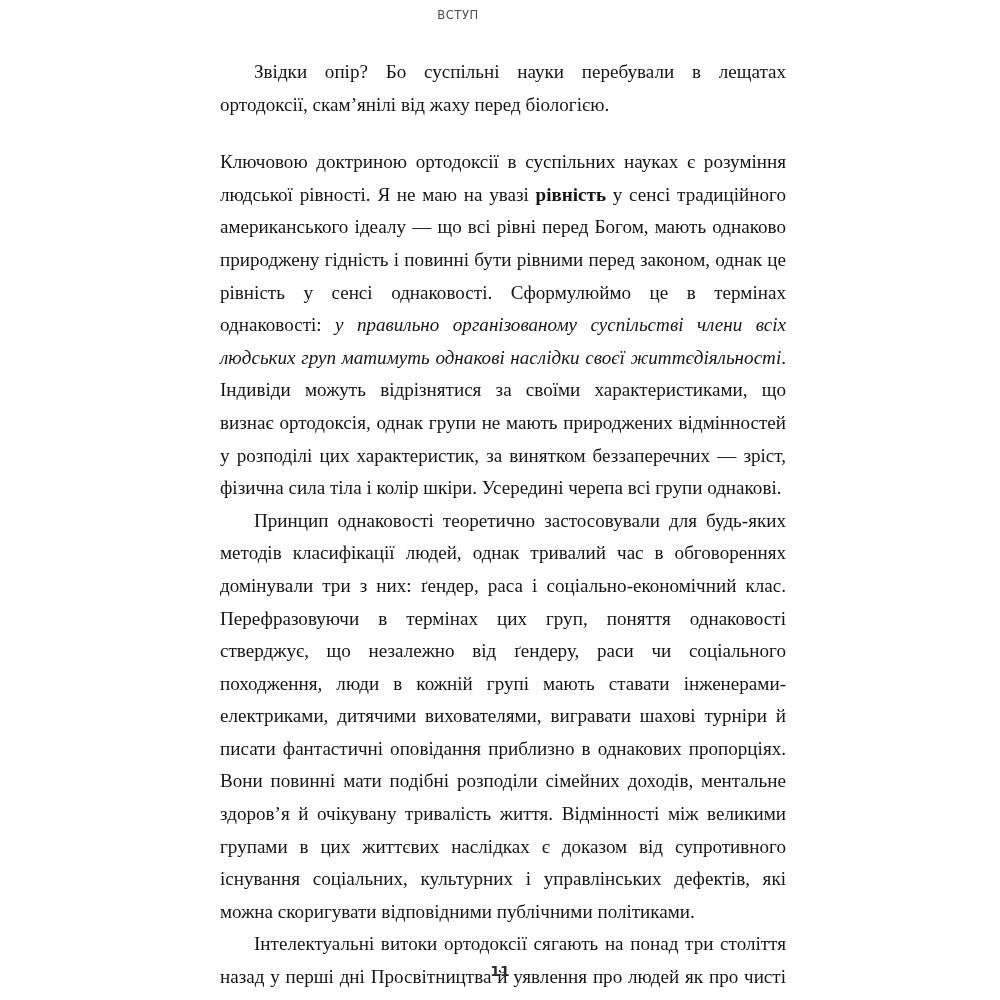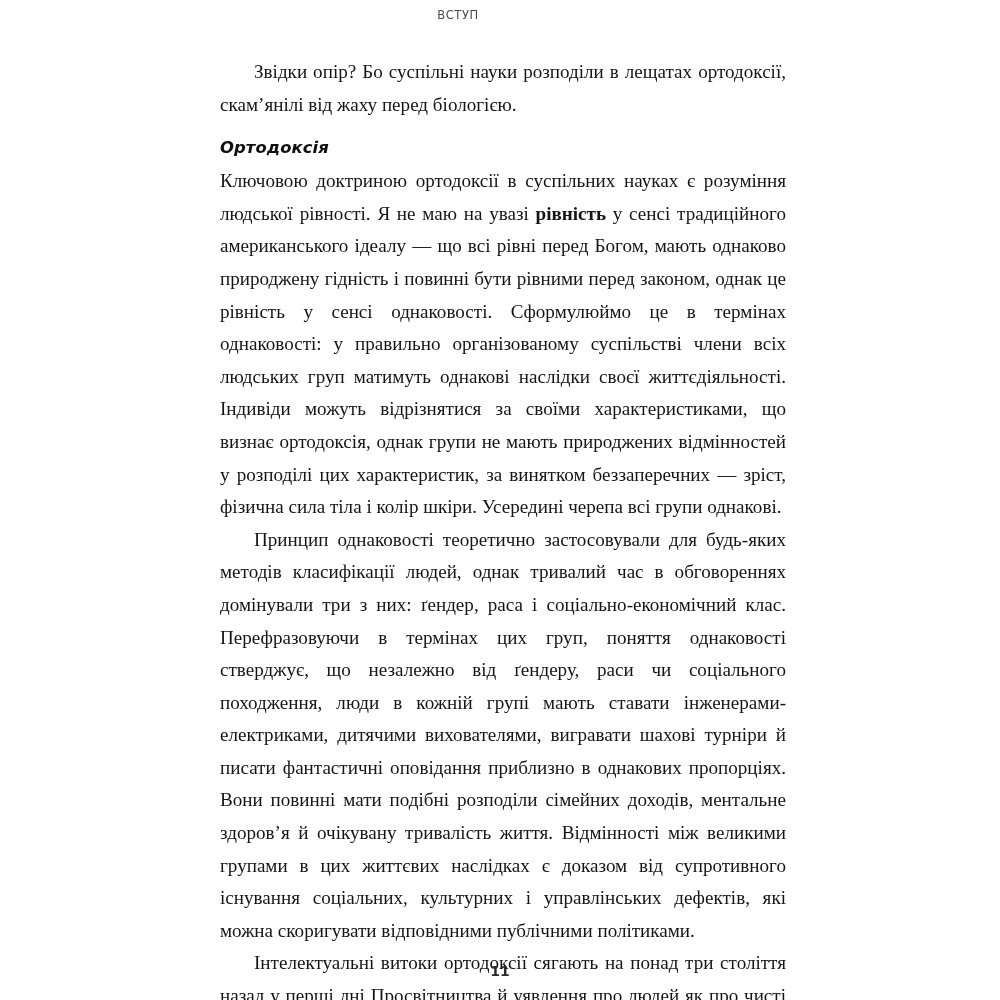--- a/index.html
+++ b/index.html
@@ -57,20 +57,21 @@
     font-style: italic;
     color: #101010;
     letter-spacing: 0.1px;
   }
   .gap-before-heading { height: 17px; }
   .gap-after-heading  { height: 8px; }
   .emph-bold-italic {
     font-weight: bold;
   }
   .emph-italic {
+    font-style: italic;
   }
   .page-number {
     position: absolute;
     bottom: 21px;
     left: 0;
     width: 1000px;
     text-align: center;
     font-family: "DejaVu Sans", "Liberation Sans", sans-serif;
     font-size: 14px;
     font-weight: bold;
@@ -79,23 +80,22 @@
 </style>
 </head>
 <body>
 
 <div class="page">
 
   <div class="running-header">ВСТУП</div>
 
   <div class="content">
     <div id="body-root">
-        <p class="body indent"><span>Звідки опір? Бо суспільні науки розподіли в лещатах ортодоксії, скам’янілі від жаху перед біологією.</span></p>
+        <p class="body indent"><span>Звідки опір? Бо суспільні науки перебували в лещатах ортодоксії, скам’янілі від жаху перед біологією.</span></p>
         <div class="gap-before-heading"></div>
-        <p class="section-heading">Ортодоксія</p>
         <div class="gap-after-heading"></div>
         <p class="body noindent"><span>Ключовою доктриною ортодоксії в суспільних науках є розуміння людської рівності. Я не маю на увазі </span><span class="emph-bold-italic">рівність</span><span> у сенсі традиційного американського ідеалу — що всі рівні перед Богом, мають однаково природжену гідність і повинні бути рівними перед законом, однак це рівність у сенсі однаковості. Сформулюймо це в термінах однаковості: </span><span class="emph-italic">у правильно організованому суспільстві члени всіх людських груп матимуть однакові наслідки своєї життєдіяльності</span><span>. Індивіди можуть відрізнятися за своїми характеристиками, що визнає ортодоксія, однак групи не мають природжених відмінностей у розподілі цих характеристик, за винятком беззаперечних — зріст, фізична сила тіла і колір шкіри. Усередині черепа всі групи однакові.</span></p>
         <p class="body indent"><span>Принцип однаковості теоретично застосовували для будь-яких методів класифікації людей, однак тривалий час в обговореннях домінували три з них: ґендер, раса і соціально-економічний клас. Перефразовуючи в термінах цих груп, поняття однаковості стверджує, що незалежно від ґендеру, раси чи соціального походження, люди в кожній групі мають ставати інженерами-електриками, дитячими вихователями, вигравати шахові турніри й писати фантастичні оповідання приблизно в однакових пропорціях. Вони повинні мати подібні розподіли сімейних доходів, ментальне здоров’я й очікувану тривалість життя. Відмінності між великими групами в цих життєвих наслідках є доказом від супротивного існування соціальних, культурних і управлінських дефектів, які можна скоригувати відповідними публічними політиками.</span></p>
         <p class="body indent"><span>Інтелектуальні витоки ортодоксії сягають на понад три століття назад у перші дні Просвітництва й уявлення про людей як про чисті дошки. Відверте заперечення ролі біології в суспільствознавстві походить із часів кін. XIX — поч. XX ст., і провідну роль у цьому виknав Еміль Дюркгайм у соціології, Франц Боас в антропології і Джон Вотсон у психології</span></p>
       </div>
   </div>
 
   <div class="page-number">11</div>
 
 </div>

